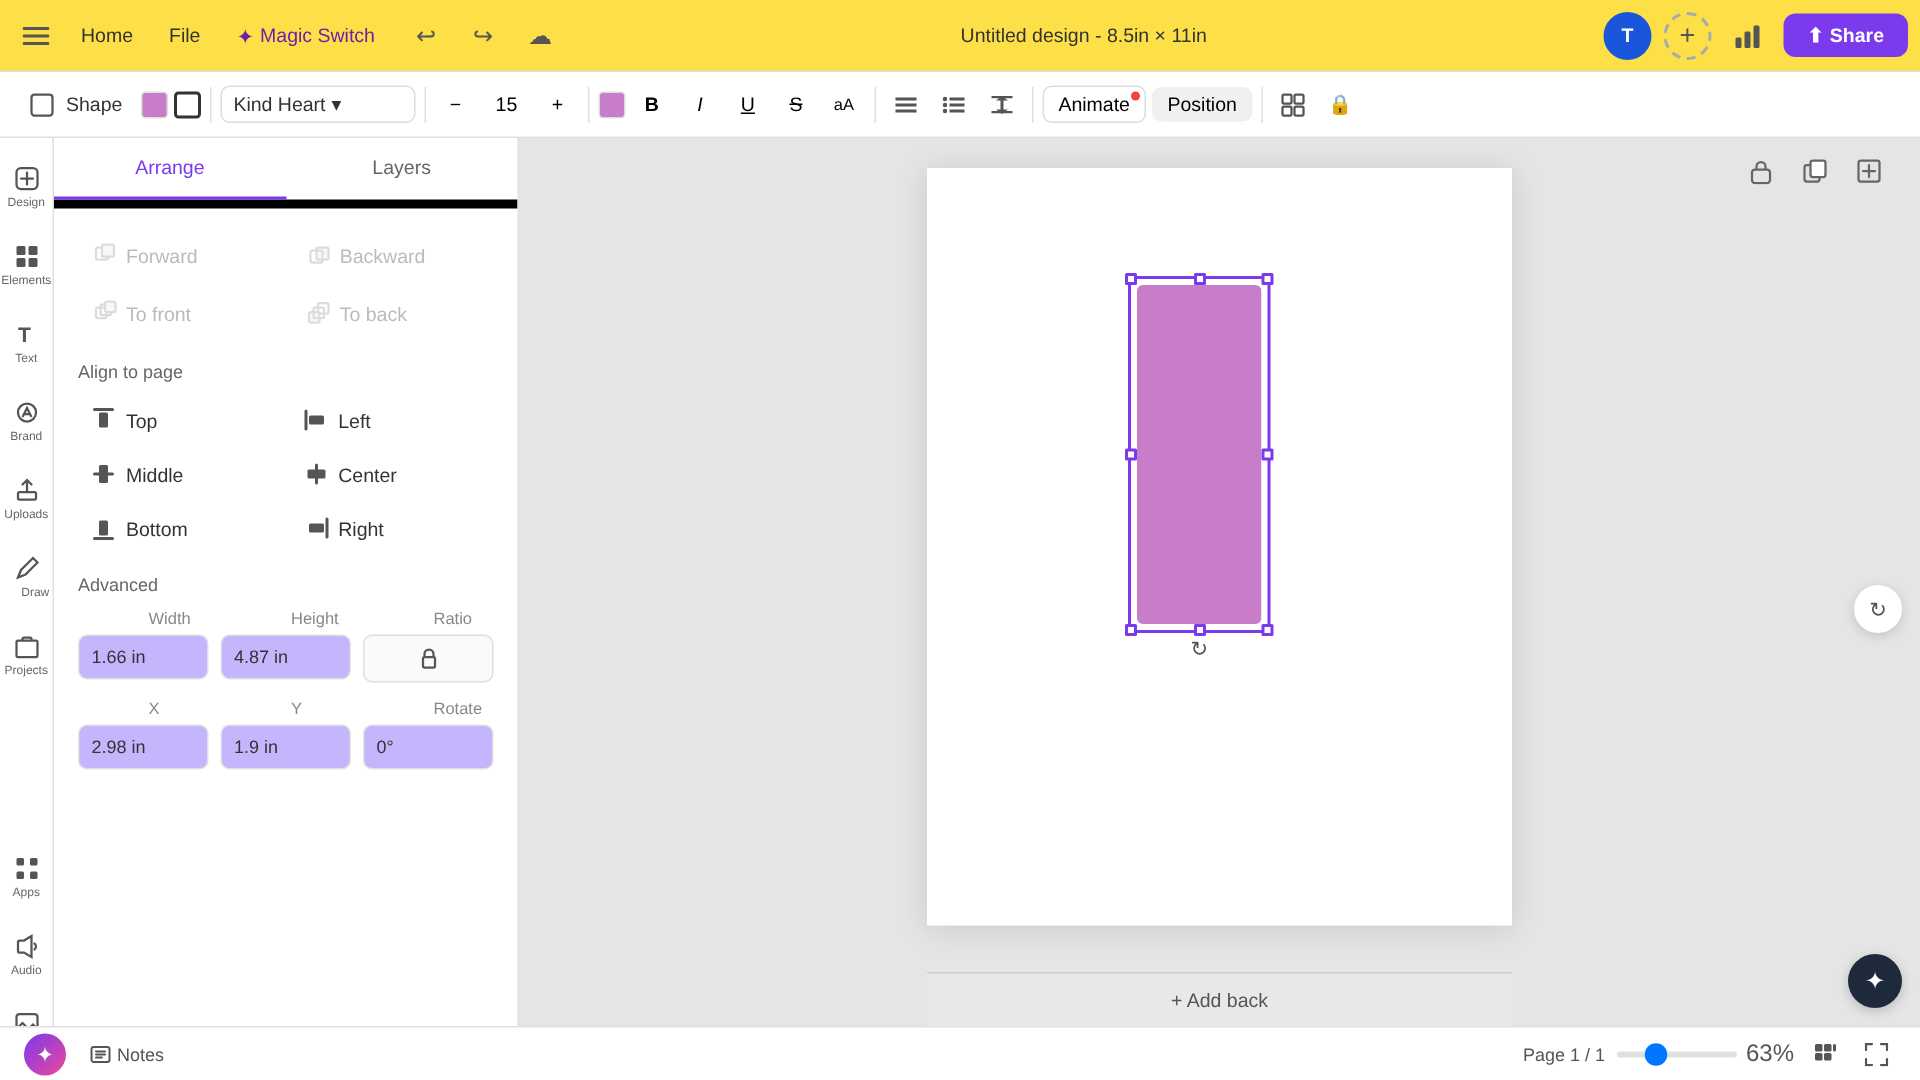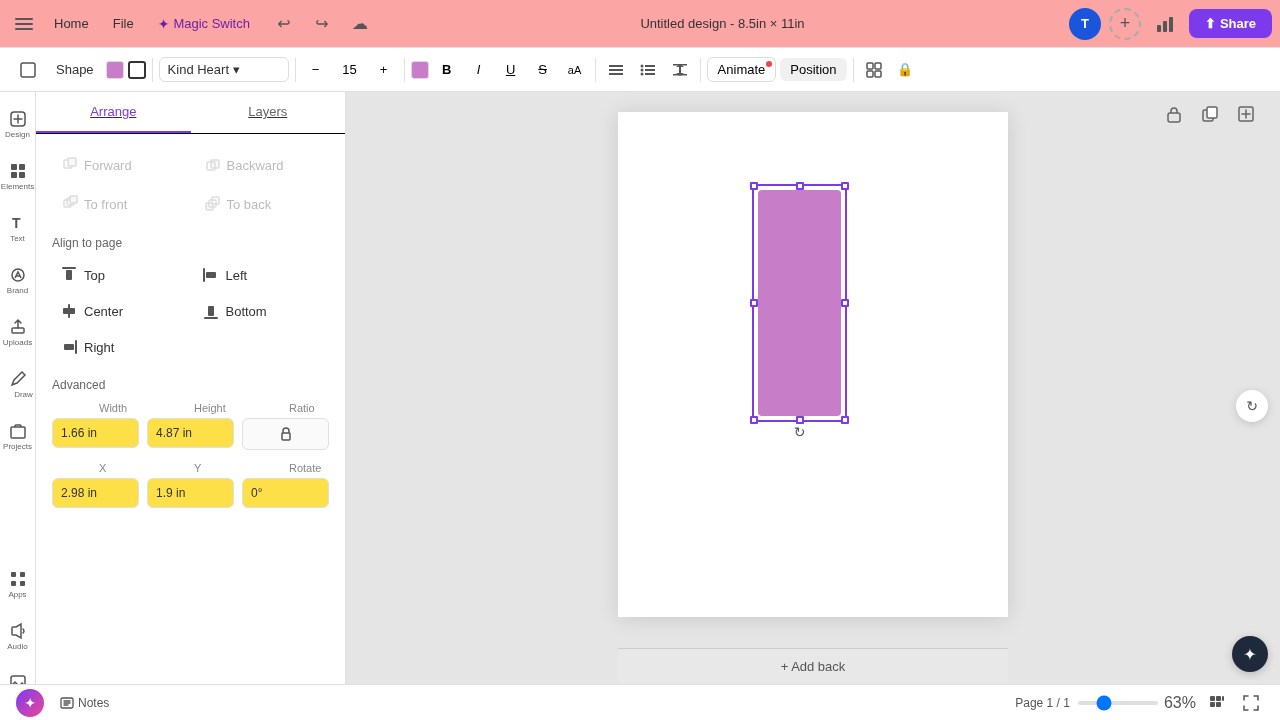--- a/index.html
+++ b/index.html
@@ -1,34 +1,34 @@
 <!DOCTYPE html>
 <html><head>
   <meta charset="utf-8">
   <style>
     * { box-sizing: border-box; margin: 0; padding: 0; }
     body { font-family: -apple-system, BlinkMacSystemFont, 'Segoe UI', sans-serif; background: #f0f0f0; width: 1280px; height: 720px; overflow: hidden; font-size: 13px; color: #333; }
 
     
-    .topbar { display: flex; align-items: center; height: 48px; background: #fca5a5; border-bottom: 1px solid #e0e0e0; padding: 0 8px; gap: 4px; }
+    .topbar { display: flex; align-items: center; height: 48px; background: #fde047; border-bottom: 1px solid #e0e0e0; padding: 0 8px; gap: 4px; }
     .menu-icon { width: 32px; height: 32px; display: flex; align-items: center; justify-content: center; border-radius: 4px; cursor: pointer; }
     .menu-btn { padding: 4px 10px; border-radius: 6px; cursor: pointer; font-size: 13px; font-weight: 500; }
     .magic-switch { display: flex; align-items: center; gap: 4px; padding: 4px 10px; border-radius: 6px; cursor: pointer; font-size: 13px; color: #6b21a8; }
     .topbar-actions { display: flex; align-items: center; gap: 6px; margin-left: 4px; }
     .icon-btn { width: 32px; height: 32px; display: flex; align-items: center; justify-content: center; border-radius: 4px; cursor: pointer; background: none; border: none; font-size: 16px; color: #555; }
     .topbar-spacer { flex: 1; }
     .doc-title { font-size: 13px; color: #333; font-weight: 400; }
     .avatar { width: 32px; height: 32px; border-radius: 50%; background: #1a56db; color: white; display: flex; align-items: center; justify-content: center; font-size: 13px; font-weight: 600; cursor: pointer; }
     .topbar-right { display: flex; align-items: center; gap: 8px; }
     .share-btn { background: #7c3aed; color: white; border: none; padding: 7px 16px; border-radius: 8px; font-size: 13px; font-weight: 600; cursor: pointer; display: flex; align-items: center; gap: 4px; }
     .add-btn { width: 32px; height: 32px; border-radius: 50%; border: 2px dashed #aaa; display: flex; align-items: center; justify-content: center; cursor: pointer; color: #555; font-size: 18px; }
 
     
     .toolbar { display: flex; align-items: center; height: 44px; background: #fff; border-bottom: 1px solid #e0e0e0; padding: 0 12px; gap: 4px; }
-    .toolbar-item { display: flex; align-items: center; gap: 20px; padding: 4px 8px; border-radius: 6px; cursor: pointer; font-size: 13px; border: none; background: none; }
+    .toolbar-item { display: flex; align-items: center; gap: 8px; padding: 4px 8px; border-radius: 6px; cursor: pointer; font-size: 13px; border: none; background: none; }
     .color-swatch { width: 18px; height: 18px; border-radius: 3px; background: #c87dc8; border: 1px solid #ddd; }
     .color-swatch-outline { width: 18px; height: 18px; border-radius: 3px; background: transparent; border: 2px solid #333; }
     .font-select { display: flex; align-items: center; gap: 4px; padding: 4px 8px; border-radius: 6px; border: 1px solid #ddd; cursor: pointer; min-width: 130px; font-size: 13px; }
     .toolbar-divider { width: 1px; height: 24px; background: #e0e0e0; margin: 0 2px; }
     .font-size-ctrl { display: flex; align-items: center; gap: 2px; }
     .font-size-input { width: 36px; text-align: center; border: none; font-size: 13px; background: none; }
     .toolbar-btn { width: 28px; height: 28px; display: flex; align-items: center; justify-content: center; border-radius: 4px; cursor: pointer; font-size: 13px; border: none; background: none; }
     .animate-btn { display: flex; align-items: center; gap: 4px; padding: 4px 10px; border-radius: 6px; cursor: pointer; font-size: 13px; border: 1px solid #ddd; background: white; position: relative; }
     .animate-dot { width: 6px; height: 6px; background: #ef4444; border-radius: 50%; position: absolute; top: 3px; right: 3px; }
     .position-btn { display: flex; align-items: center; gap: 4px; padding: 4px 10px; border-radius: 6px; cursor: pointer; font-size: 13px; border: none; background: #f0f0f0; font-weight: 500; }
@@ -37,21 +37,21 @@
     .main-layout { display: flex; height: calc(720px - 92px); }
 
     
     .left-sidebar { width: 36px; background: #fff; border-right: 1px solid #e0e0e0; display: flex; flex-direction: column; align-items: center; padding: 8px 0; gap: 4px; }
     .sidebar-icon { width: 32px; height: 48px; display: flex; flex-direction: column; align-items: center; justify-content: center; cursor: pointer; border-radius: 6px; gap: 2px; font-size: 9px; color: #666; }
     .sidebar-icon svg { width: 18px; height: 18px; }
     .sidebar-icon-spacer { flex: 1; }
 
     
     .panel { width: 310px; background: #fff; border-right: 1px solid #e0e0e0; overflow-y: auto; }
-    .panel-tabs { display: flex; border-bottom: 1px solid #000000; text-decoration: underline; }
+    .panel-tabs { display: flex; border-bottom: 6px solid #000000; }
     .panel-tab { flex: 1; padding: 12px; text-align: center; cursor: pointer; font-size: 13px; font-weight: 500; color: #666; border-bottom: 2px solid transparent; }
     .panel-tab.active { color: #7c3aed; border-bottom: 2px solid #7c3aed; }
     .panel-content { padding: 16px; }
 
     .arrange-section { margin-bottom: 16px; }
     .arrange-row { display: flex; gap: 8px; margin-bottom: 8px; }
     .arrange-btn { display: flex; align-items: center; gap: 6px; padding: 6px 10px; border-radius: 6px; cursor: pointer; font-size: 13px; color: #555; background: none; border: none; flex: 1; }
     .arrange-btn.disabled { opacity: 0.4; cursor: default; }
     .arrange-btn-icon { font-size: 14px; color: #888; }
 
@@ -59,21 +59,21 @@
     .align-grid { display: grid; grid-template-columns: 1fr 1fr; gap: 6px; }
     .align-btn { display: flex; align-items: center; gap: 6px; padding: 6px 8px; border-radius: 6px; cursor: pointer; font-size: 13px; color: #333; background: none; border: none; }
     .align-icon { width: 18px; height: 18px; display: flex; align-items: center; justify-content: center; font-size: 13px; color: #555; }
 
     .advanced-section { margin-top: 12px; }
     .advanced-label { font-size: 12px; color: #666; font-weight: 500; margin-bottom: 10px; }
     .fields-grid { display: grid; grid-template-columns: 1fr 1fr 1fr; gap: 8px; margin-bottom: 12px; }
     .fields-grid-2 { display: grid; grid-template-columns: 1fr 1fr 1fr; gap: 8px; }
     .field-group { display: flex; flex-direction: column; gap: 4px; }
     .field-label { font-size: 11px; color: #888; margin-left: 47px; }
-    .field-input { border: 1px solid #e0e0e0; border-radius: 6px; padding: 7px 8px; font-size: 12px; color: #333; background: #fde047; width: 100%; }
+    .field-input { border: 1px solid #e0e0e0; border-radius: 6px; padding: 7px 8px; font-size: 12px; color: #333; background: #c4b5fd; width: 100%; }
     .ratio-btn { border: 1px solid #e0e0e0; border-radius: 6px; padding: 7px; display: flex; align-items: center; justify-content: center; background: #fafafa; cursor: pointer; }
 
     
     .canvas-area { flex: 1; background: #e5e5e5; display: flex; flex-direction: column; align-items: center; justify-content: flex-start; overflow: hidden; position: relative; padding-top: 20px; }
     .canvas-top-icons { position: absolute; top: 8px; right: 20px; display: flex; gap: 8px; }
     .canvas-top-icon { width: 28px; height: 28px; display: flex; align-items: center; justify-content: center; cursor: pointer; color: #666; border-radius: 4px; }
 
     .canvas-page { width: 390px; height: 505px; background: white; position: relative; box-shadow: 0 2px 20px rgba(0,0,0,0.12); }
     .shape-container { position: absolute; top: 78px; left: 140px; width: 83px; height: 226px; cursor: move; }
     .shape-selection { position: absolute; inset: -6px; border: 2px solid #7c3aed; border-radius: 1px; }
@@ -366,20 +366,29 @@
             <span>Top</span>
           </button>
           <button class="align-btn">
             <div class="align-icon">
               <svg width="18" height="18" viewBox="0 0 18 18" fill="none">
                   <rect x="1" y="2" width="2" height="14" rx="1" fill="#555"></rect>
                   <rect x="4" y="6" width="10" height="6" rx="1" fill="#555"></rect>
                 </svg>
             </div>
             <span>Left</span>
+          </button>
+          <button class="align-btn">
+            <div class="align-icon">
+              <svg width="18" height="18" viewBox="0 0 18 18" fill="none">
+                  <rect x="2" y="8" width="14" height="2" rx="1" fill="#555"></rect>
+                  <rect x="6" y="3" width="6" height="12" rx="1" fill="#555"></rect>
+                </svg>
+            </div>
+            <span>Middle</span>
           </button>
           <button class="align-btn">
             <div class="align-icon">
               <svg width="18" height="18" viewBox="0 0 18 18" fill="none">
                   <rect x="8" y="2" width="2" height="14" rx="1" fill="#555"></rect>
                   <rect x="3" y="6" width="12" height="6" rx="1" fill="#555"></rect>
                 </svg>
             </div>
             <span>Center</span>
           </button>

